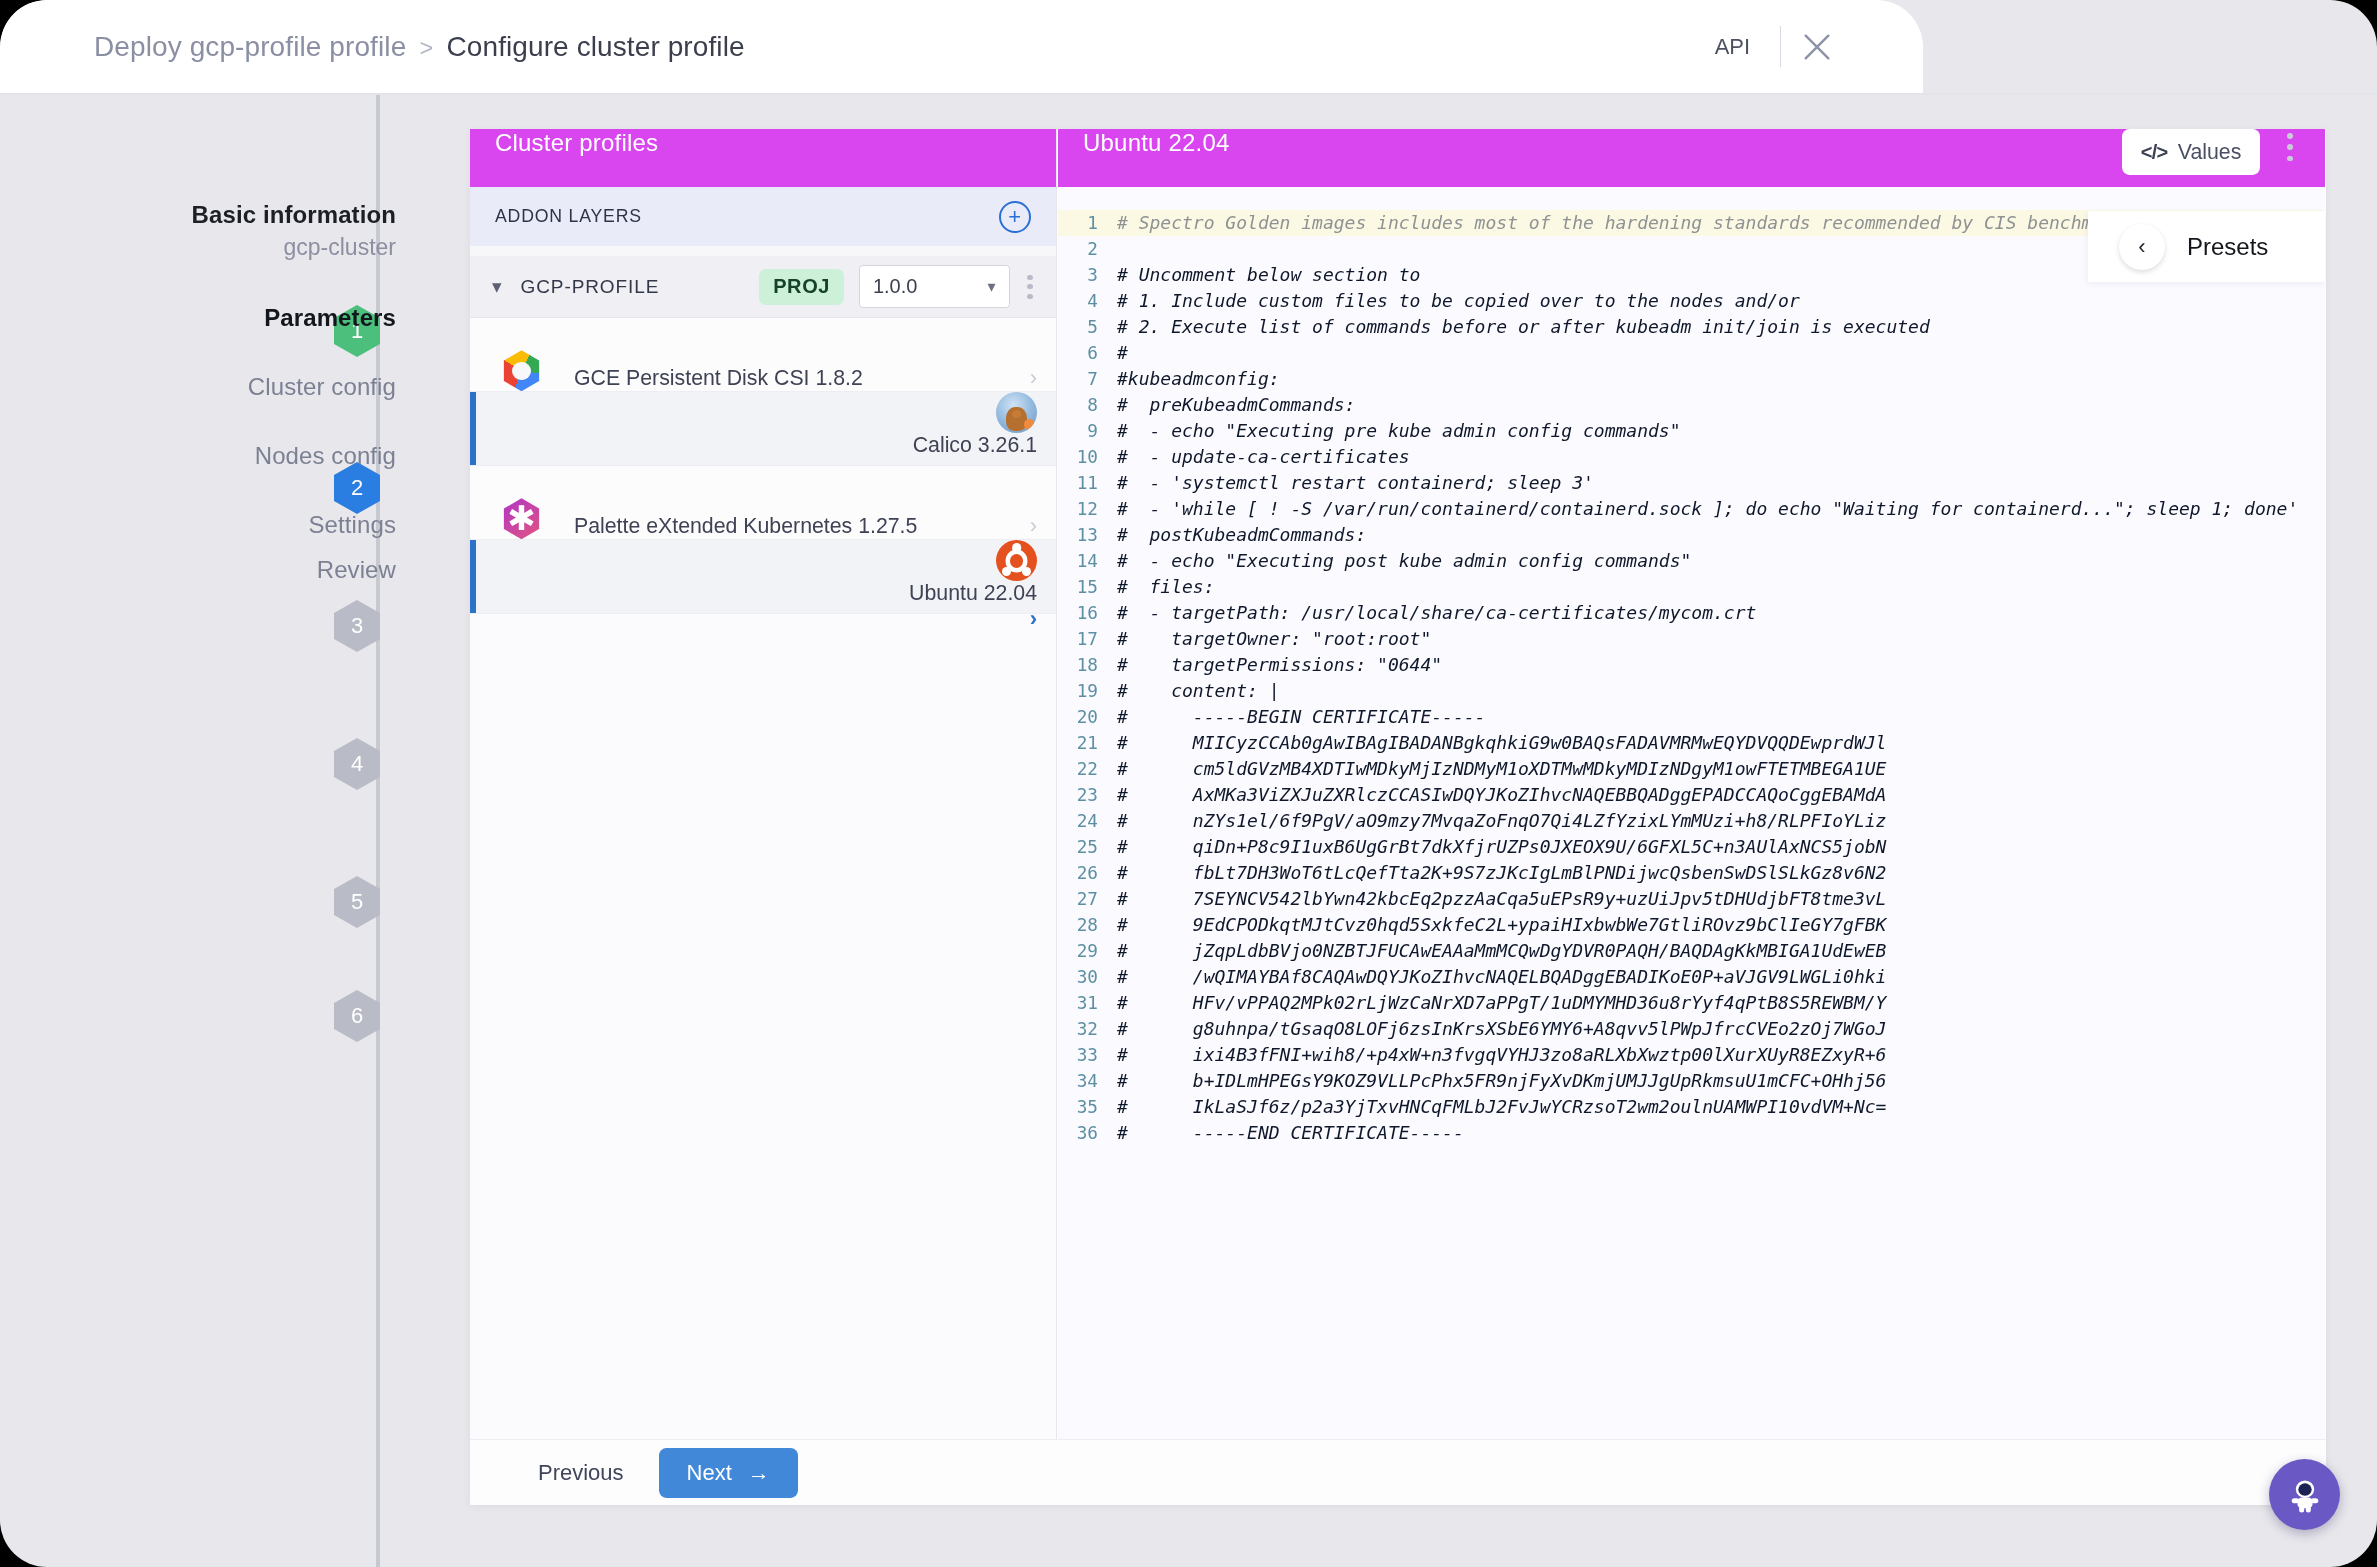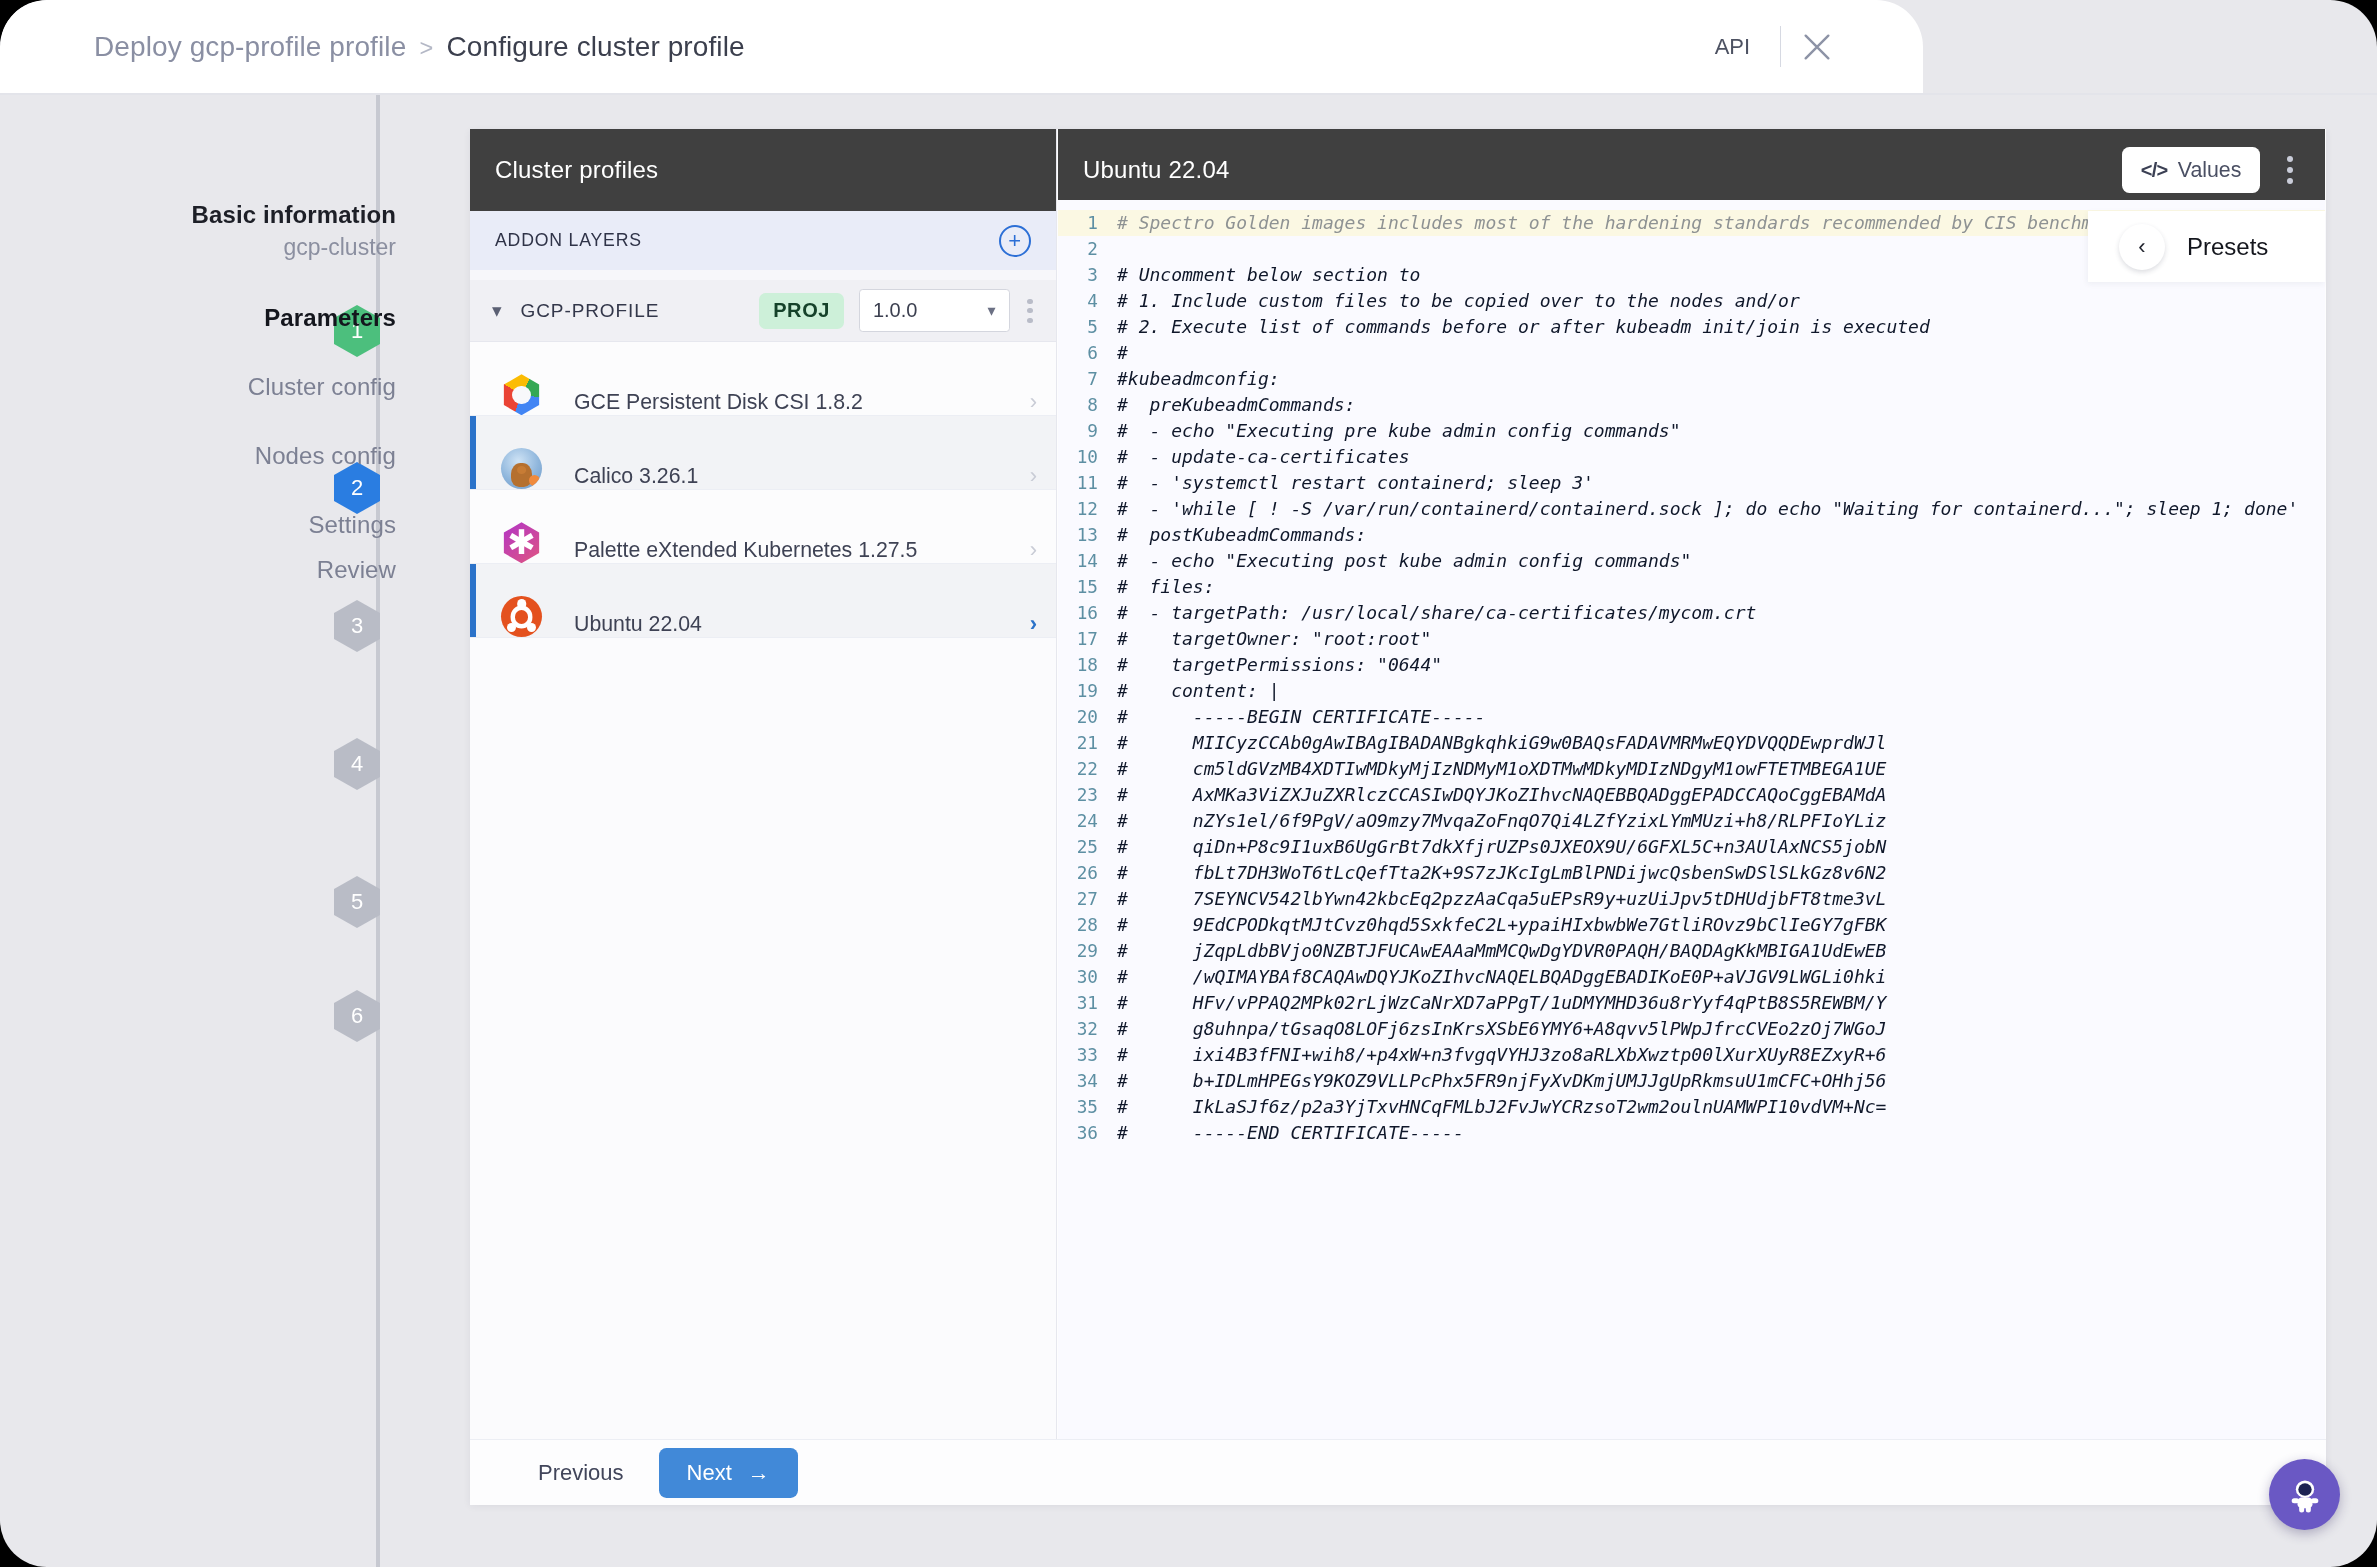--- a/index.html
+++ b/index.html
@@ -78,21 +78,21 @@
   #card {
     position: absolute; left: 470px; top: 129px; width: 1856px; height: 1376px;
     background: #fdfdfe;
     box-shadow: 0 1.5px 7.4px rgba(40,44,70,.07);
     overflow: hidden;
   }
   #leftpane  { position: absolute; left: 0; top: 0; width: 587px; height: 1376px; border-right: 1.5px solid #e6e7ee; background:#fbfbfd; }
   #rightpane { position: absolute; left: 588px; top: 0; width: 1267px; height: 1376px; background: #fafaff; }
 
   .pane-head {
-    height: 82px; background: #404040; display: flex; align-items: center;
+    height: 58px; background: #d946ef; display: flex; align-items: flex-start;
     padding: 0 25px; color: #fff;
   }
   .pane-head .t { font-size: 24px; font-weight: 400; letter-spacing: 0.2px; }
 
   .values-btn {
     margin-left: auto; background: #fff; border-radius: 7.4px;
     height: 46px; display: flex; align-items: center; gap: 10.3px;
     padding: 0 19px; color: #4a4f63; font-size: 21.3px; cursor: pointer;
   }
   .values-btn .code-icon { font-size: 20px; color: #3b4054; font-weight: 700; letter-spacing:-0.7px; }
@@ -129,21 +129,21 @@
   }
   .ver-select .vchev { margin-left: auto; color: #6b7084; font-size: 16px; }
   .row-kebab { margin-left: 10.3px; display:flex; flex-direction:column; gap:4.4px; cursor:pointer; padding: 2.9px 7.4px; }
   .row-kebab i { width: 5.2px; height: 5.2px; border-radius: 50%; background: #b9bcc8; display:block; }
 
   .layer {
     height: 74px; display: flex; align-items: flex-end; padding: 0 19px 0 0;
     background: #fcfcfd; border-bottom: 1.5px solid #eceef4; cursor: pointer;
     position: relative;
   }
-  .layer.sel { background: #f2f3f6; }
+  .layer.sel { background: #f2f3f6; flex-direction: column; }
   .layer .accent { position:absolute; left:0; top:0; width:5.9px; height:100%; background: transparent; }
   .layer.sel .accent { background: #2b72c9; }
   .layer .ico { width: 41px; height: 41px; margin-left: 31px; flex: none; position: relative; }
   .layer .lname { margin-left: 32px; font-size: 21.3px; color: #3e4254; }
   .layer .arrow { margin-left: auto; font-size: 22px; color: #c9ccd6; }
   .layer.cur .arrow { color: #2b72c9; font-weight: 600; }
 
   
   .ic-gce { clip-path: polygon(50% 0%, 93% 25%, 93% 75%, 50% 100%, 7% 75%, 7% 25%);
             background: conic-gradient(from 200deg, #ea4335 0 28%, #fbbc04 28% 52%, #34a853 52% 72%, #4285f4 72% 100%);

